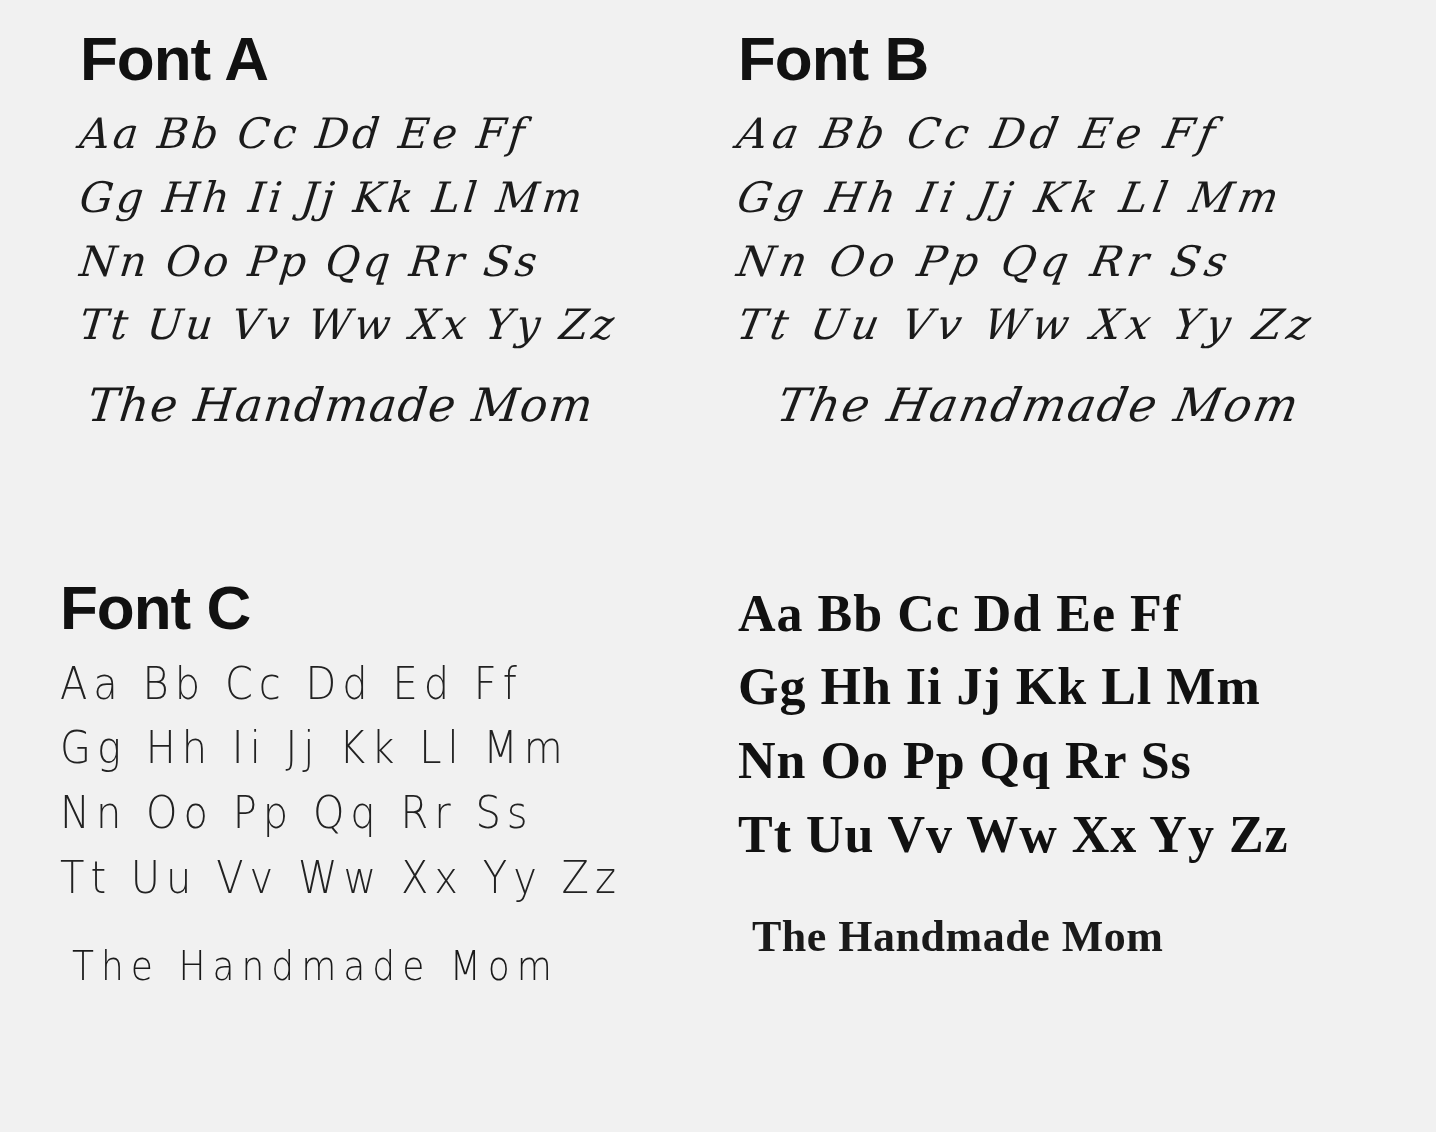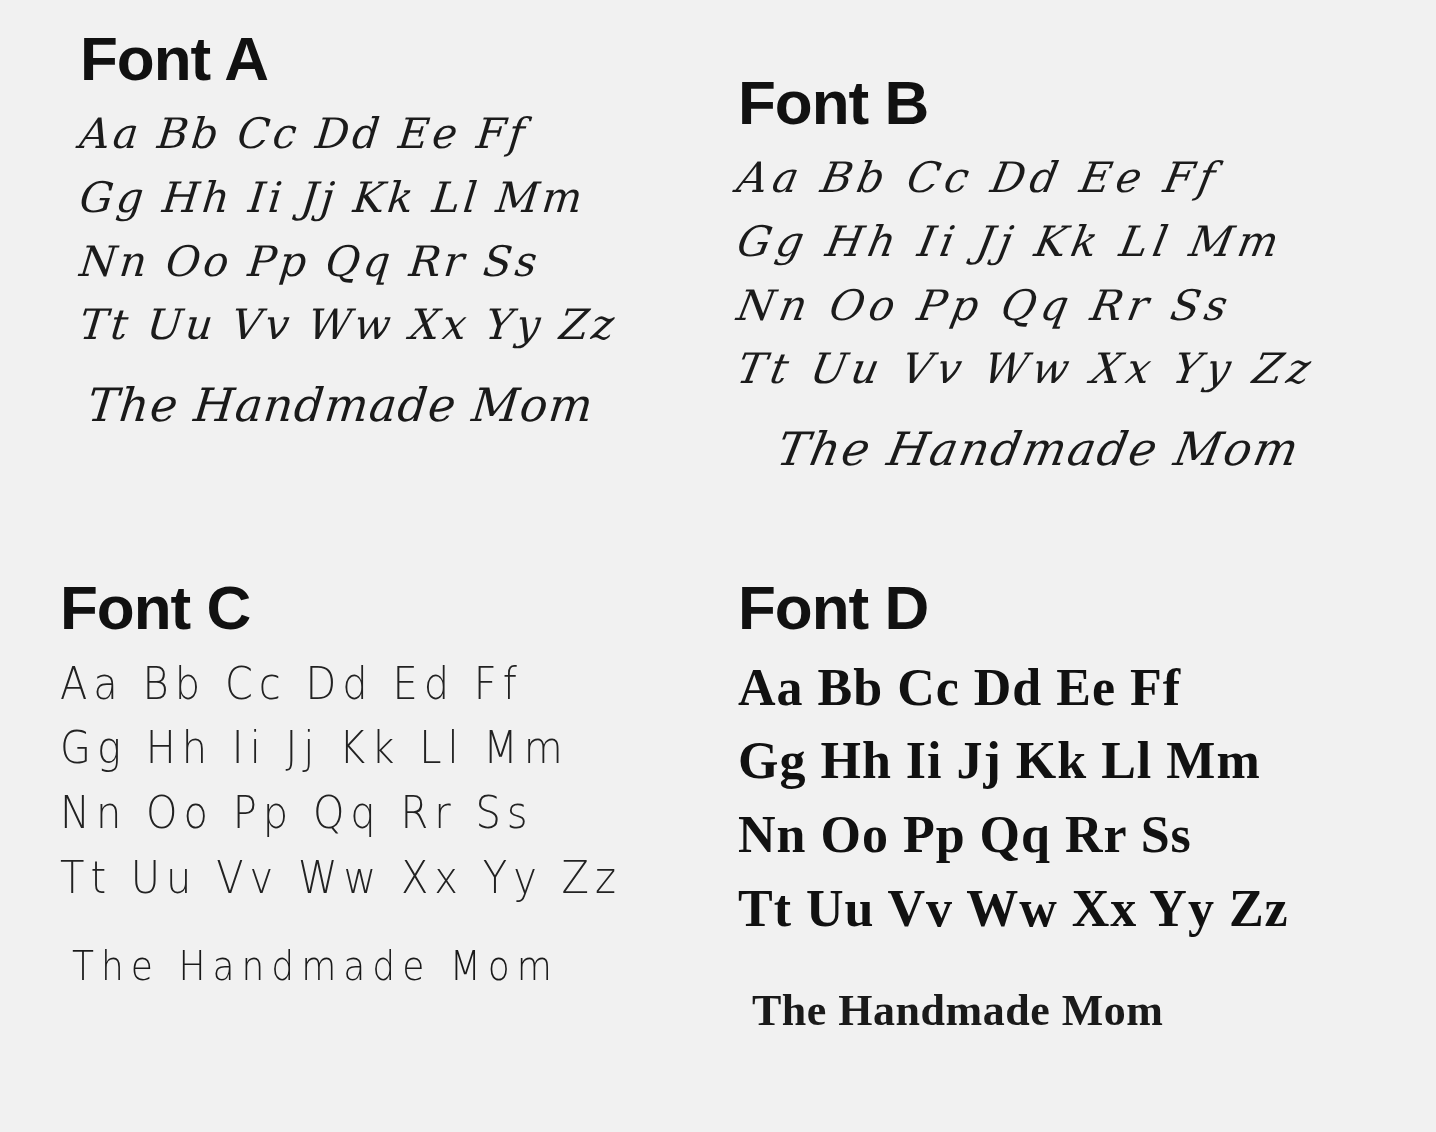--- a/index.html
+++ b/index.html
@@ -22,21 +22,21 @@
     grid-template-columns: 1fr 1fr;
     grid-template-rows: 1fr 1fr;
     background: #f1f1f1;
   }
   .panel {
     box-sizing: border-box;
     position: relative;
     padding: 0 24px;
   }
   .panel-a { padding-left: 80px; padding-top: 28px; }
-  .panel-b { padding-left: 20px; padding-top: 28px; margin-top: 44px; }
+  .panel-b { padding-left: 20px; padding-top: 28px; }
   .panel-c { padding-left: 60px; padding-top: 18px; }
   .panel-d { padding-left: 20px; padding-top: 18px; }
 
   .panel-title {
     font-family: "Liberation Sans", sans-serif;
     font-weight: bold;
     font-size: 62px;
     letter-spacing: -1px;
     line-height: 1.0;
     margin: 0 0 12px 0;
@@ -175,21 +175,20 @@
     <div class="specimen sans-c">
       <div class="line">Aa  Bb  Cc  Dd  Ed  Ff</div>
       <div class="line">Gg  Hh  Ii  Jj  Kk  Ll  Mm</div>
       <div class="line">Nn  Oo  Pp  Qq  Rr  Ss</div>
       <div class="line">Tt  Uu  Vv  Ww  Xx  Yy  Zz</div>
       <div class="tagline">The  Handmade  Mom</div>
     </div>
   </section>
 
   <section class="panel panel-d">
-    <h2 class="panel-title">Font D</h2>
     <div class="specimen serif-d">
       <div class="line">Aa Bb Cc Dd Ee Ff</div>
       <div class="line">Gg Hh Ii Jj Kk Ll Mm</div>
       <div class="line">Nn Oo Pp Qq Rr Ss</div>
       <div class="line">Tt Uu Vv Ww Xx Yy Zz</div>
       <div class="tagline">The Handmade Mom</div>
     </div>
   </section>
 
 </div>

